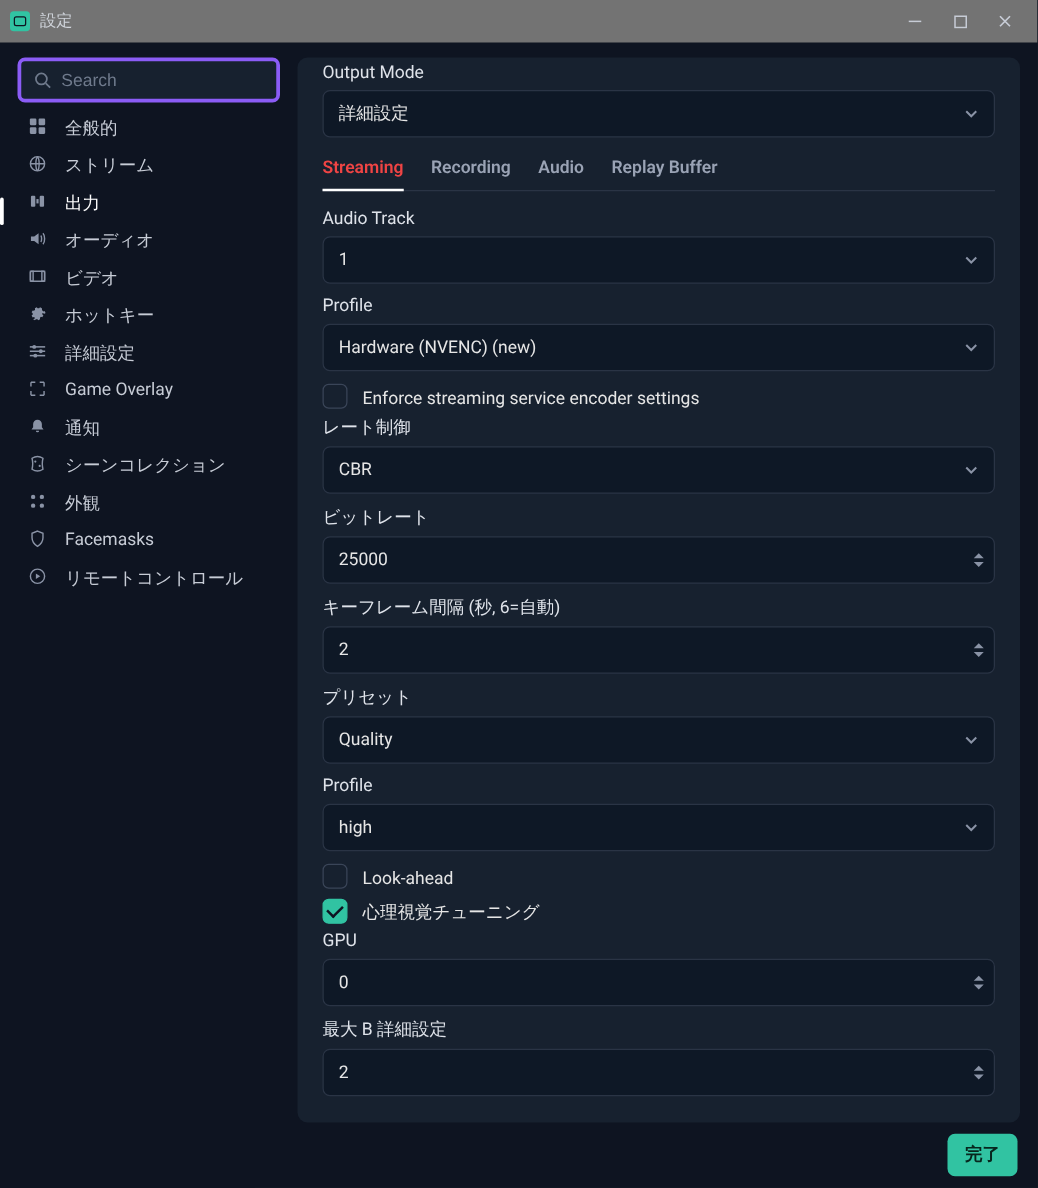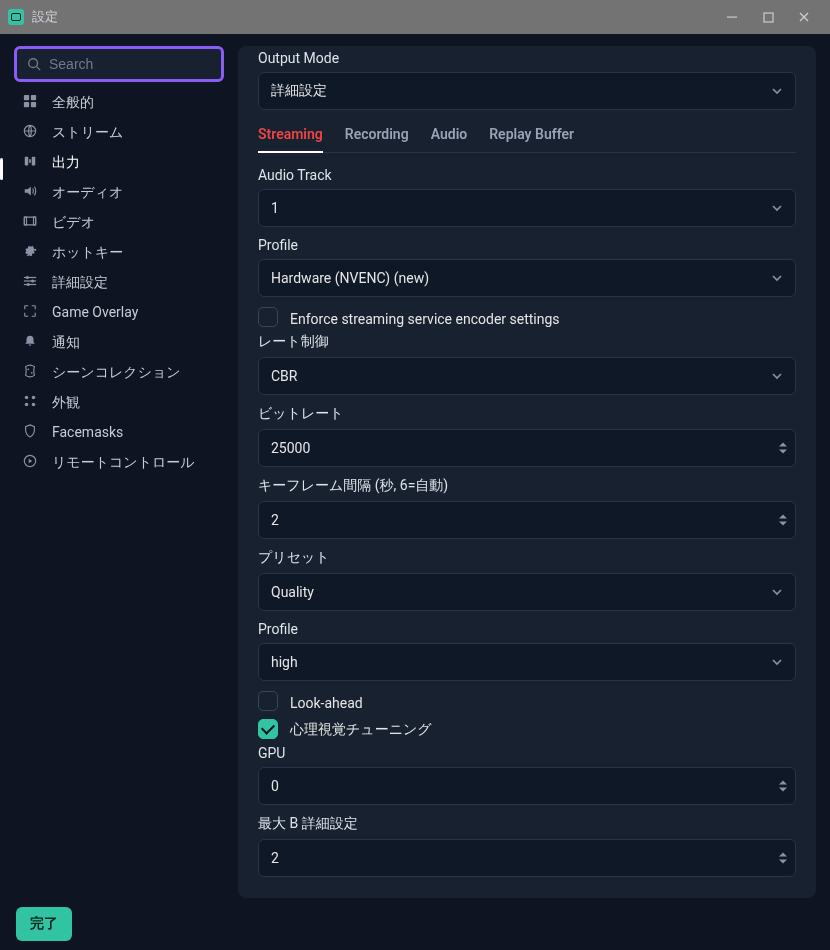--- a/index.html
+++ b/index.html
@@ -40,21 +40,21 @@
   .tabs { display:flex; gap: 22px; border-bottom: 1px solid #2a3445; margin: 16px 0 14px; }
   .tab { padding-bottom: 10px; color: #9aa3b5; cursor:pointer; font-weight:600; position:relative; }
   .tab.active { color:#ef4444; }
   .tab.active::after { content:""; position:absolute; left:0; right:0; bottom:-1px; height:2px; background:#fff; }
   
   .checkrow { display:flex; align-items:flex-end; gap:12px; margin: 8px 0 6px; }
   .checkbox { width:20px; height:20px; border:1.5px solid #3a4558; border-radius:5px; flex:none; display:flex; align-items:center; justify-content:center; cursor:pointer; }
   .checkbox.checked { background:#31c3a2; border-color:#31c3a2; }
   .checkbox.checked::after { content:""; width:6px; height:10px; border:solid #0e1421; border-width:0 2.5px 2.5px 0; transform: rotate(45deg) translate(-1px,-1px); }
   
-  .footer { height:52px; display:flex; align-items:center; padding: 0 16px; }
+  .footer { height:52px; display:flex; align-items:center; justify-content:flex-end; padding: 0 16px; }
   .done-btn { background:#31c3a2; color:#07261e; border:none; border-radius:6px; padding: 8px 14px; font-size:14px; font-weight:600; cursor:pointer; }
   
   
   .main::-webkit-scrollbar { width:8px; }
   .main::-webkit-scrollbar-thumb { background:#2a3445; border-radius:4px; }
 </style>
 </head>
 <body>
 
 <div class="titlebar">

